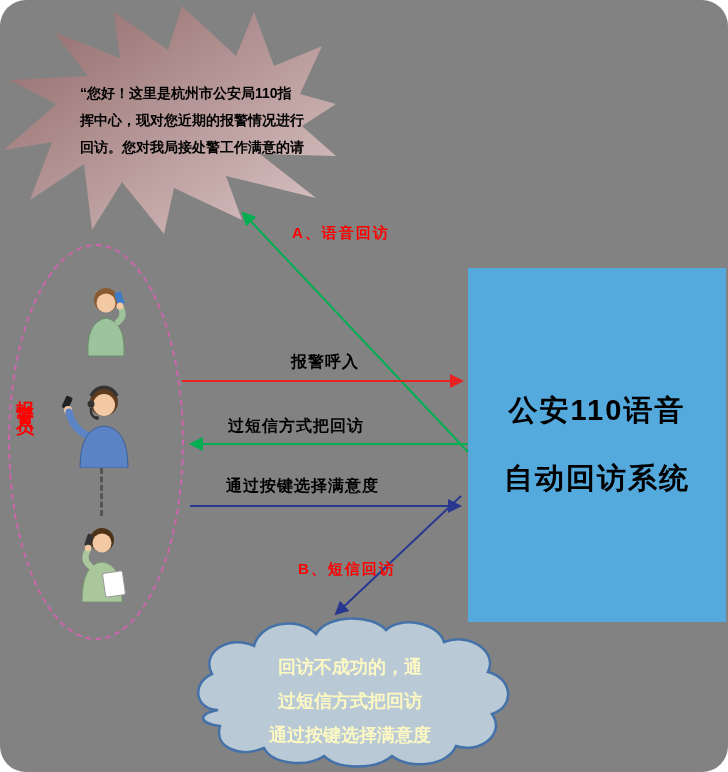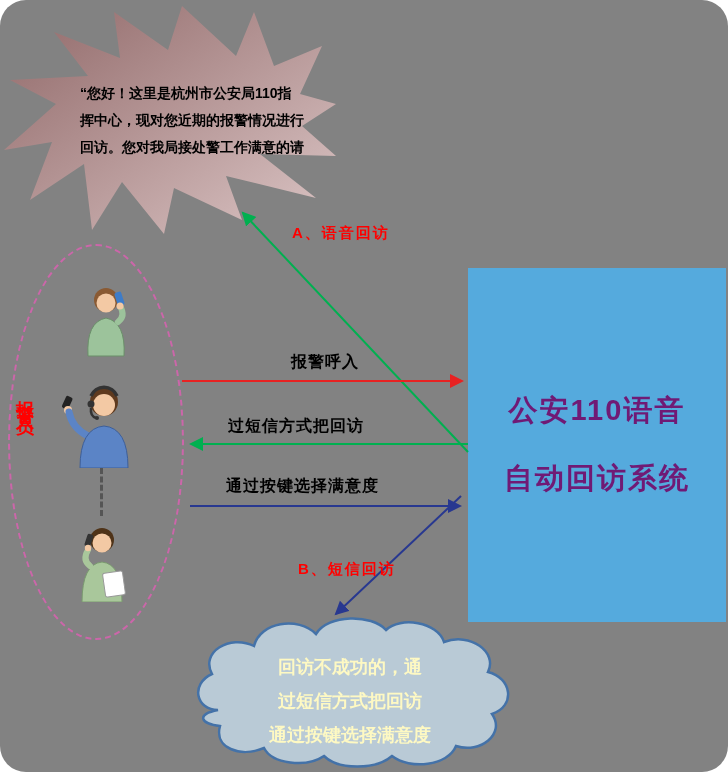--- a/index.html
+++ b/index.html
@@ -54,21 +54,21 @@
     position:absolute; left:100px; top:468px; height:48px; width:0;
     border-left:3px dashed #555555;
   }
 
   
   .system-box{
     position:absolute; left:468px; top:268px; width:258px; height:354px;
     background:var(--system-box-fill);
     display:flex; flex-direction:column; align-items:center; justify-content:center;
     gap:28px;
-    font-size:29px; font-weight:bold; color:#701a75; letter-spacing:2px;
+    font-size:29px; font-weight:bold; color:#000000; letter-spacing:2px;
   }
   .system-box span{ display:block; white-space:nowrap; }
 
   
   .arrows{ position:absolute; left:0; top:0; width:728px; height:772px; pointer-events:none; }
   .arrow-line{ fill:none; stroke-width:2; }
   .a-green{ stroke:var(--arrow-green); }
   .a-red{ stroke:var(--arrow-red); }
   .a-navy{ stroke:var(--arrow-navy); }
   .head-green{ fill:var(--arrow-green); }

